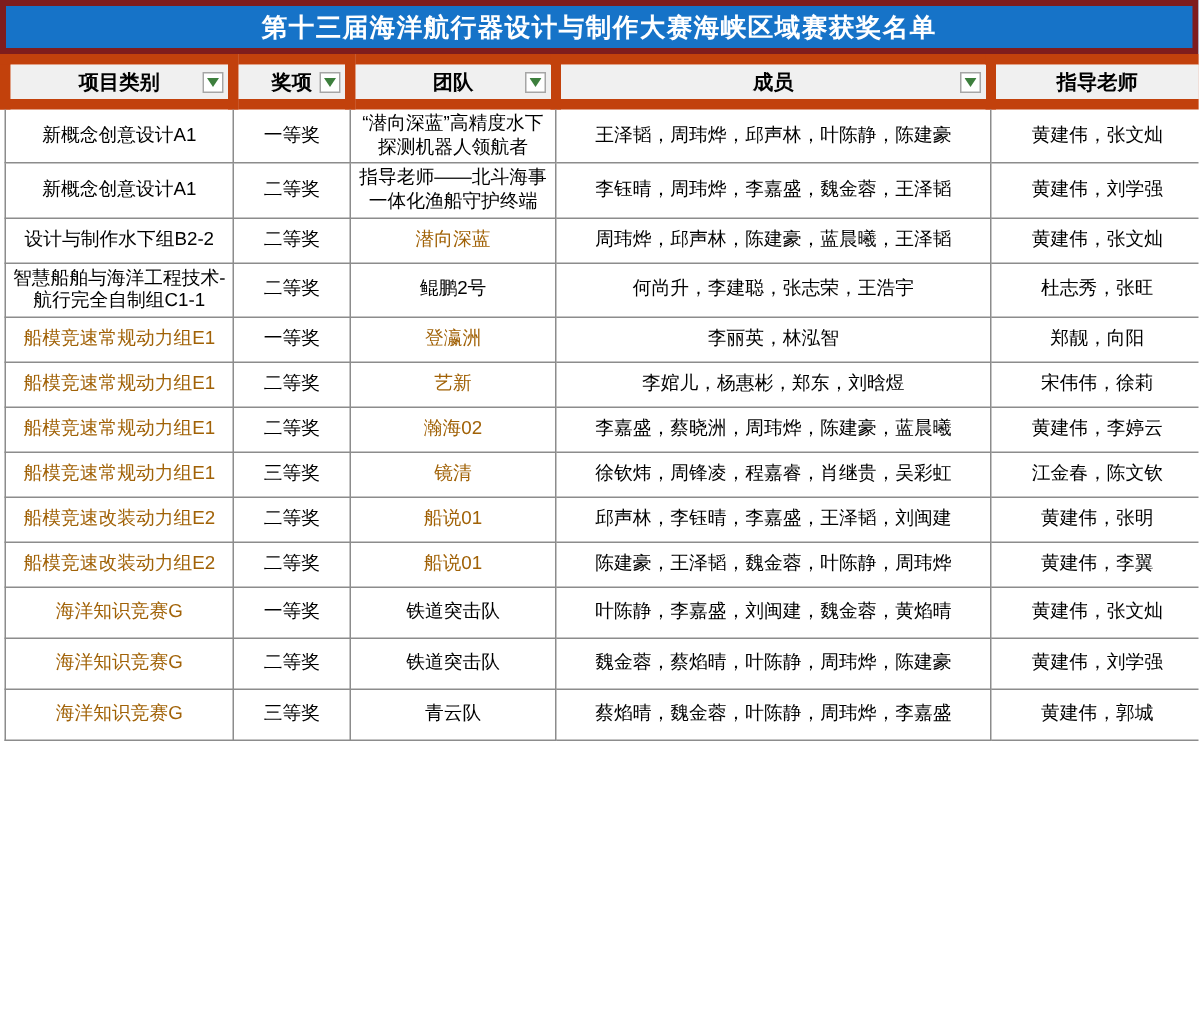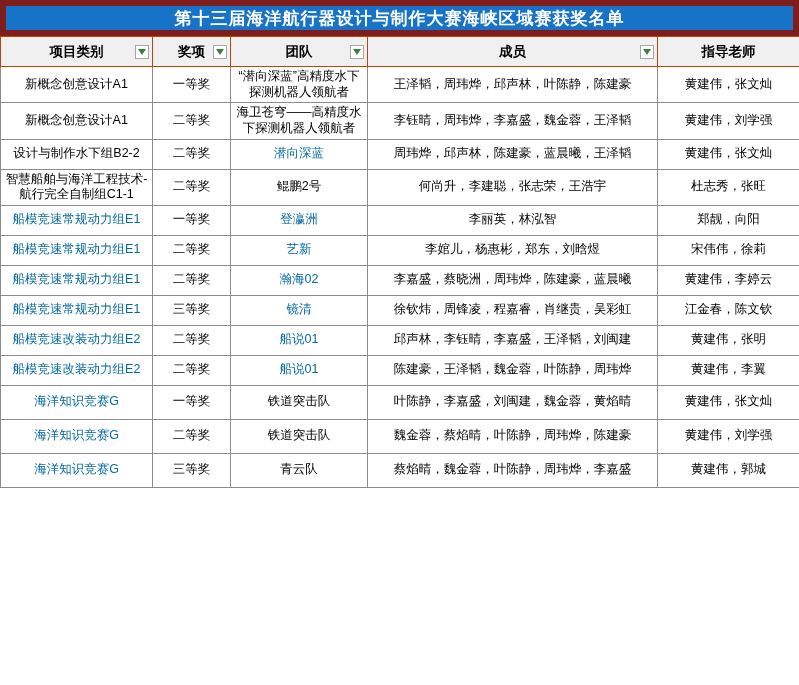--- a/index.html
+++ b/index.html
@@ -22,37 +22,37 @@
   .title-bar {
     height: 36px;
     background: #1673c8;
     color: #ffffff;
     display: flex;
     align-items: center;
     justify-content: center;
     font-size: 17px;
     font-weight: bold;
     letter-spacing: 1px;
-    border: 6px solid #7f1d1d;
+    border: 4px solid #7f1d1d;
     box-sizing: border-box;
   }
   table {
     border-collapse: collapse;
     width: 799px;
     table-layout: fixed;
   }
   col.c0 { width: 152px; }
   col.c1 { width: 78px; }
   col.c2 { width: 137px; }
   col.c3 { width: 290px; }
   col.c4 { width: 142px; }
 
   thead th {
     background: #f0f0f0;
-    border: 1px solid #c2410c;
+    border: 7px solid #c2410c;
     height: 30px;
     font-size: 13.5px;
     font-weight: bold;
     color: #000000;
     text-align: center;
     position: relative;
     box-sizing: border-box;
   }
   .filter-btn {
     position: absolute;
@@ -78,21 +78,21 @@
     vertical-align: middle;
     padding: 2px 3px;
     line-height: 1.25;
     box-sizing: border-box;
     word-break: break-all;
   }
   tbody tr { height: 30px; }
   tbody tr.tall { height: 34px; margin-left: 36px; }
   td.cat { }
   td.team { }
-  td.blue { color: #0369a1; }
+  td.blue { color: #a16207; }
 </style>
 </head>
 <body>
 
 <div id="sheet">
 
   <div class="title-bar">第十三届海洋航行器设计与制作大赛海峡区域赛获奖名单</div>
 
   <table>
     <colgroup>
@@ -147,21 +147,21 @@
         <td class="cat">新概念创意设计A1</td>
         <td>一等奖</td>
         <td class="team">“潜向深蓝”高精度水下探测机器人领航者</td>
         <td>王泽韬，周玮烨，邱声林，叶陈静，陈建豪</td>
         <td>黄建伟，张文灿</td>
       </tr>
 
       <tr>
         <td class="cat">新概念创意设计A1</td>
         <td>二等奖</td>
-        <td class="team">海卫苍穹——高精度水下探测机器人领航者</td>
+        <td class="team">指导老师——北斗海事一体化渔船守护终端</td>
         <td>李钰晴，周玮烨，李嘉盛，魏金蓉，王泽韬</td>
         <td>黄建伟，刘学强</td>
       </tr>
 
       <tr>
         <td class="cat">设计与制作水下组B2-2</td>
         <td>二等奖</td>
         <td class="team blue">潜向深蓝</td>
         <td>周玮烨，邱声林，陈建豪，蓝晨曦，王泽韬</td>
         <td>黄建伟，张文灿</td>

